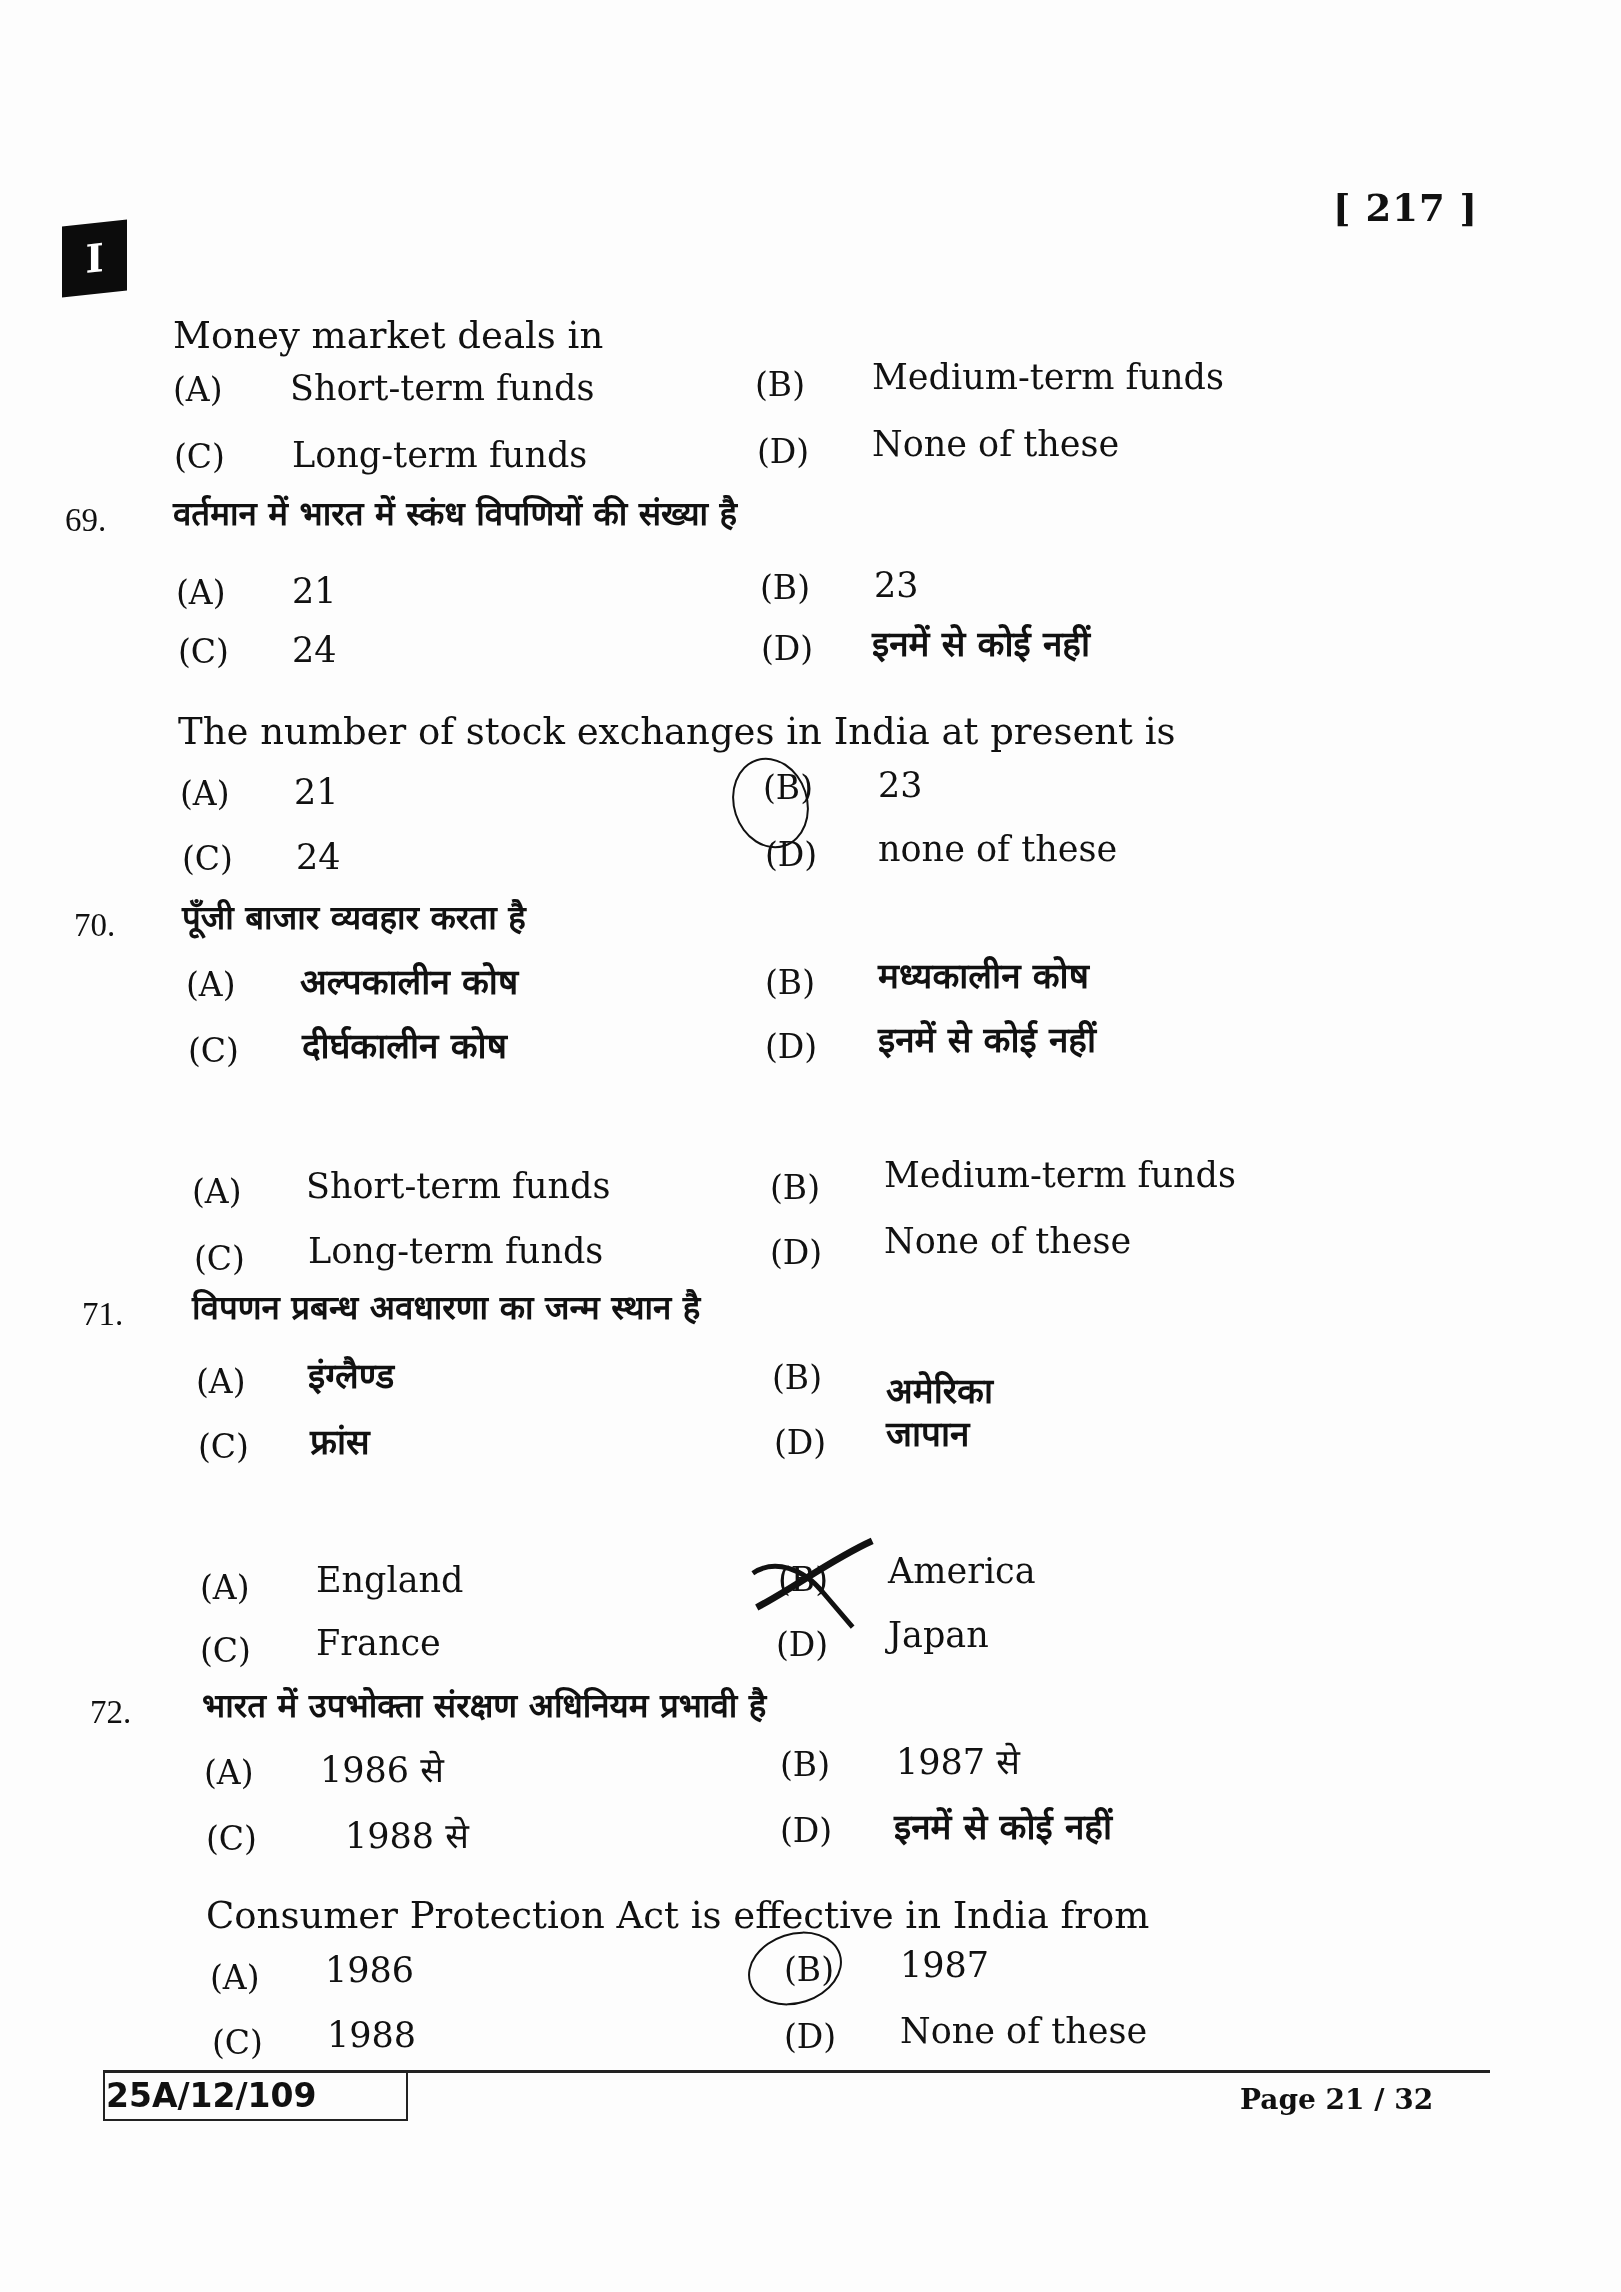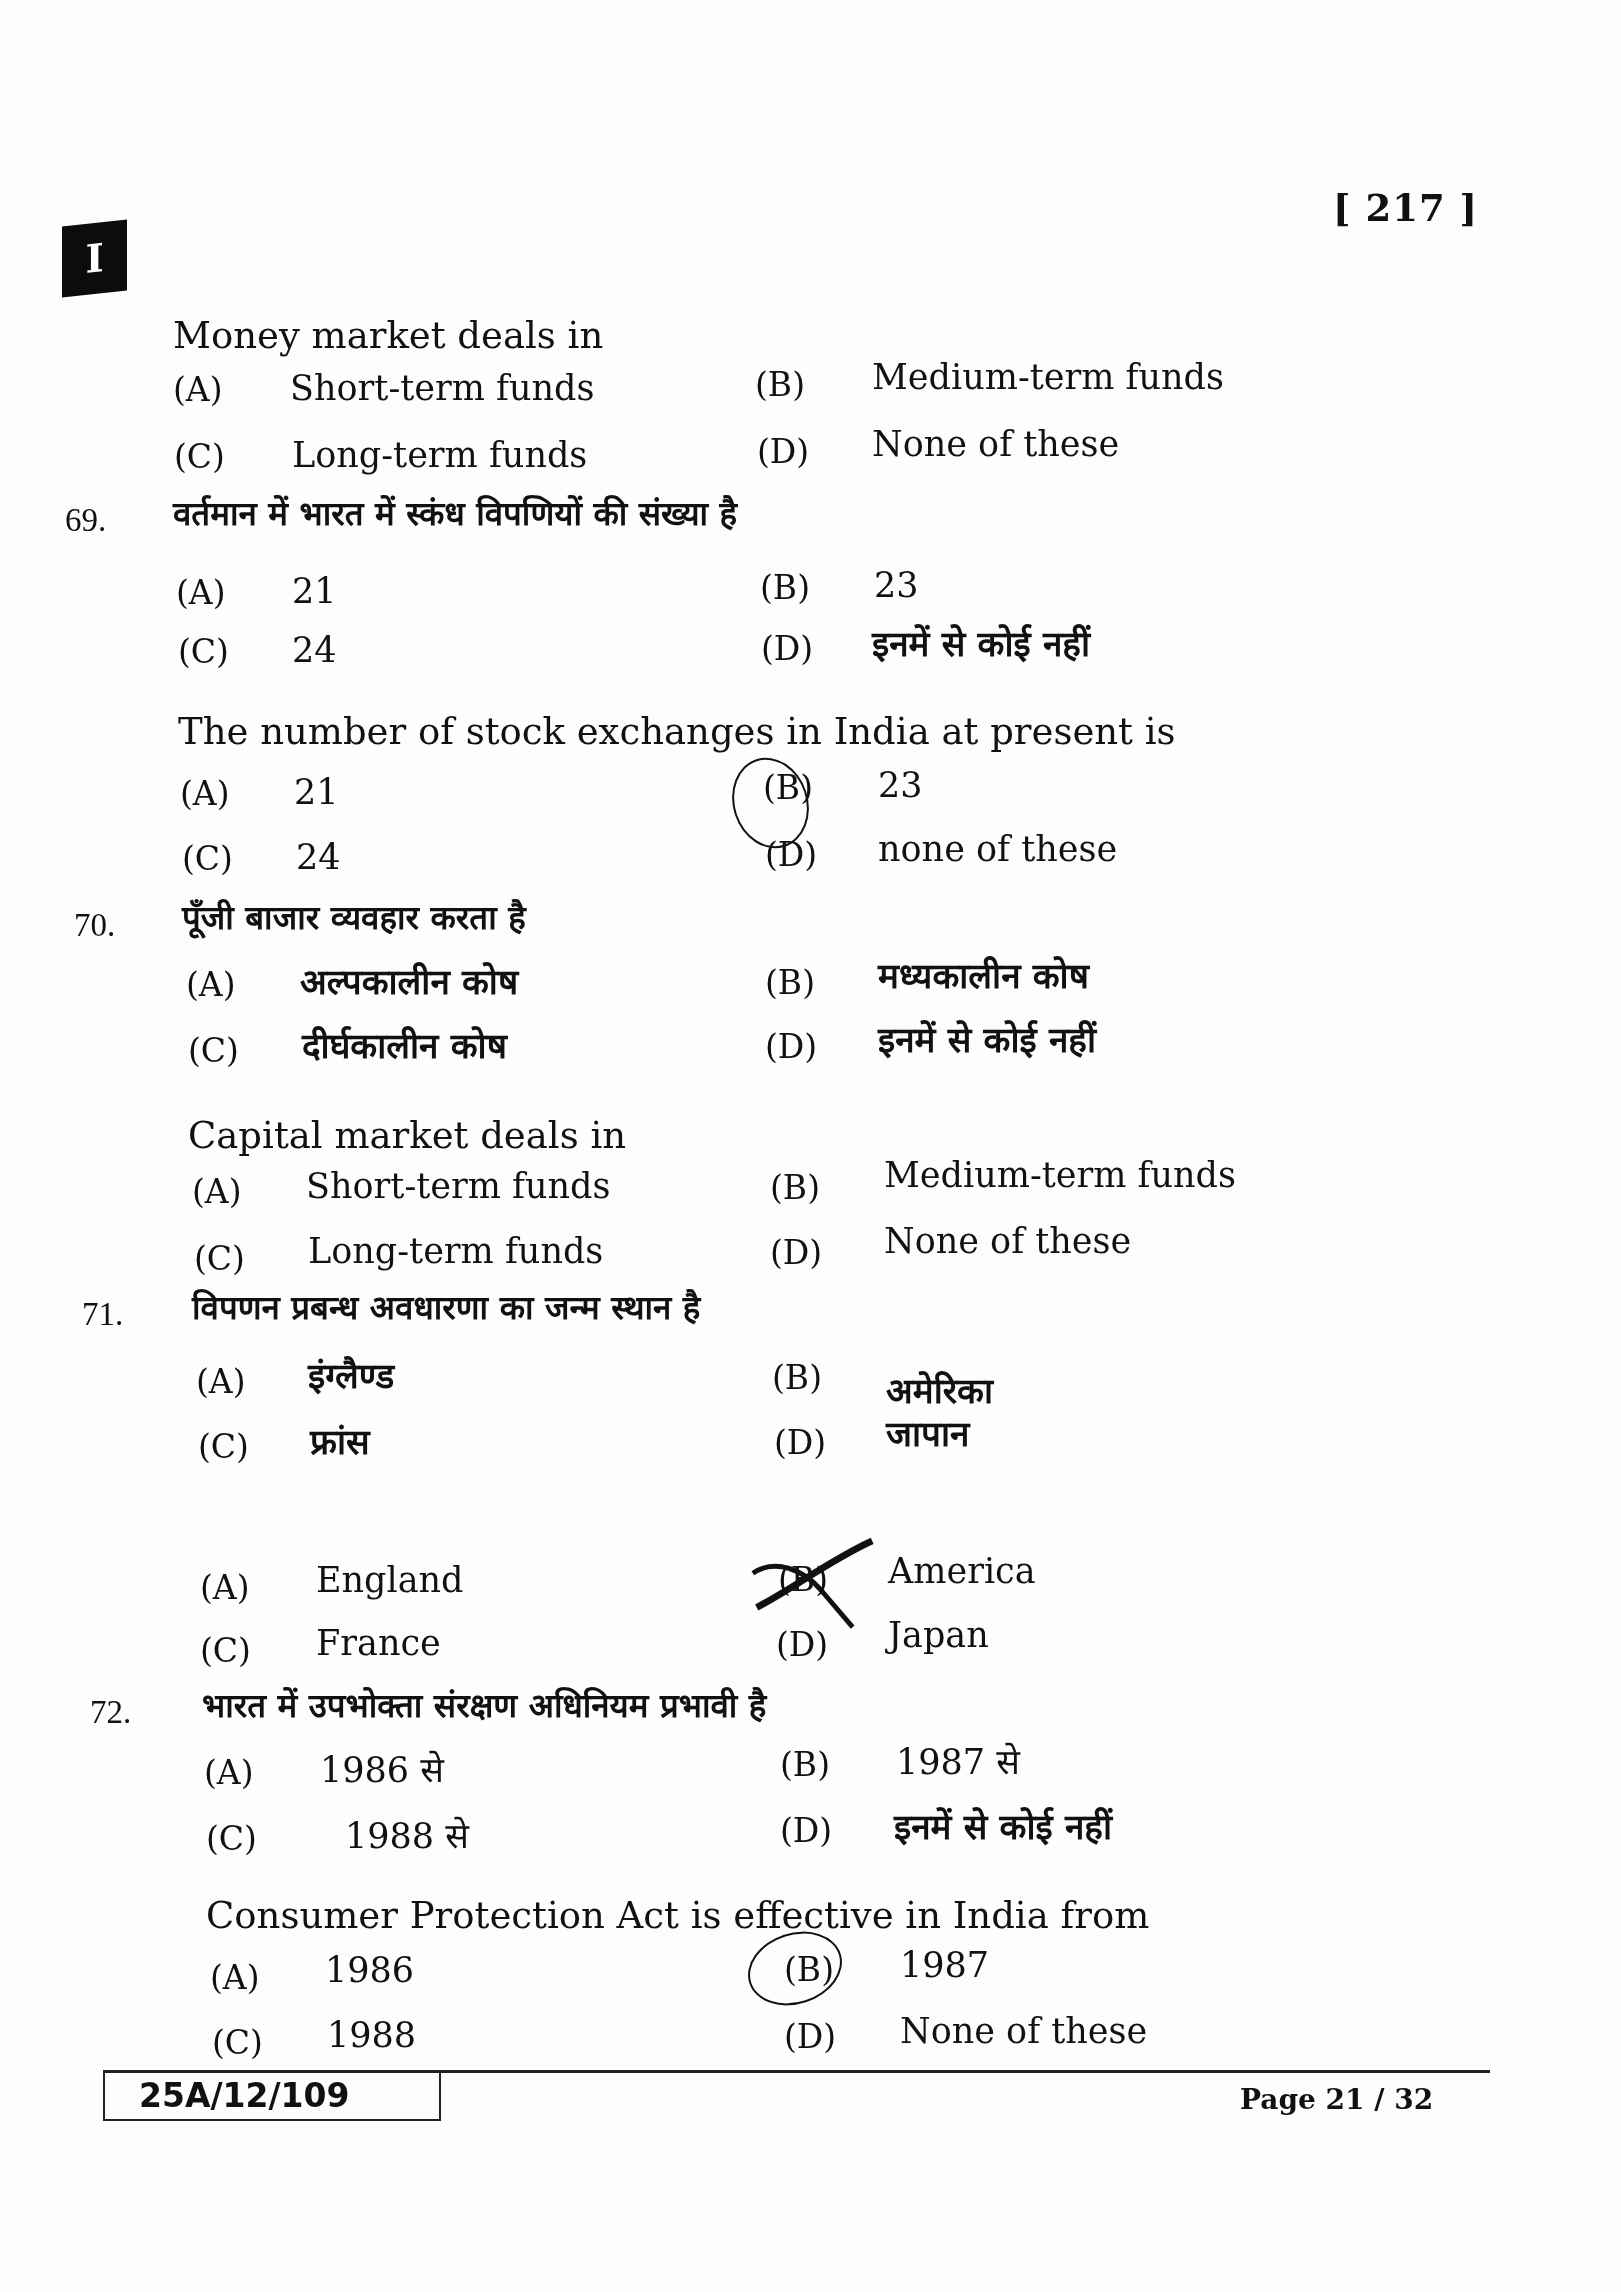--- a/index.html
+++ b/index.html
@@ -28,21 +28,21 @@
   .opt-text { position: absolute; white-space: nowrap; font-size: 35px; }
   .circle-mark {
     position: absolute; border: 2.9px solid #111; border-radius: 50%;
     transform: rotate(-18deg);
   }
   .cross-mark { position: absolute; }
   .footer-rule { position: absolute; left: 103px; top: 2070px; width: 1387px; height: 2.9px; background: #222; }
   .code-box {
     position: absolute; left: 103px; top: 2070px; width: 300px; height: 47px;
     border: 2.9px solid #222; box-sizing: content-box;
-    font-family: "DejaVu Sans", sans-serif; font-size: 33px; line-height: 47px; padding-left: 34px;
+    font-family: "DejaVu Sans", sans-serif; font-size: 33px; line-height: 47px; padding-left: 1px;
     font-weight: bold;
   }
   .page-footer {
     position: absolute; left: 1240px; top: 2083px;
     font-family: "DejaVu Serif", serif; font-weight: bold; font-size: 28px;
   }
 </style>
 </head>
 <body>
 
@@ -87,21 +87,20 @@
   <div class="line hstem" style="left:182px;top:894px;">पूँजी बाजार व्यवहार करता है</div>
   <div class="opt-letter" style="left:186px;top:965px;">(A)</div>
   <div class="opt-text hindi" style="left:300px;top:957px;">अल्पकालीन कोष</div>
   <div class="opt-letter" style="left:765px;top:963px;">(B)</div>
   <div class="opt-text hindi" style="left:878px;top:951px;">मध्यकालीन कोष</div>
   <div class="opt-letter" style="left:188px;top:1031px;">(C)</div>
   <div class="opt-text hindi" style="left:302px;top:1021px;">दीर्घकालीन कोष</div>
   <div class="opt-letter" style="left:765px;top:1027px;">(D)</div>
   <div class="opt-text hindi" style="left:878px;top:1015px;">इनमें से कोई नहीं</div>
 
-  <div class="line stem" style="left:188px;top:1102px;">Capital market deals in</div>
   <div class="opt-letter" style="left:192px;top:1172px;">(A)</div>
   <div class="opt-text" style="left:306px;top:1166px;">Short-term funds</div>
   <div class="opt-letter" style="left:770px;top:1168px;">(B)</div>
   <div class="opt-text" style="left:884px;top:1155px;">Medium-term funds</div>
   <div class="opt-letter" style="left:194px;top:1239px;">(C)</div>
   <div class="opt-text" style="left:308px;top:1231px;">Long-term funds</div>
   <div class="opt-letter" style="left:770px;top:1233px;">(D)</div>
   <div class="opt-text" style="left:884px;top:1221px;">None of these</div>
 
   <div class="qnum" style="left:82px;top:1296px;">71.</div>

